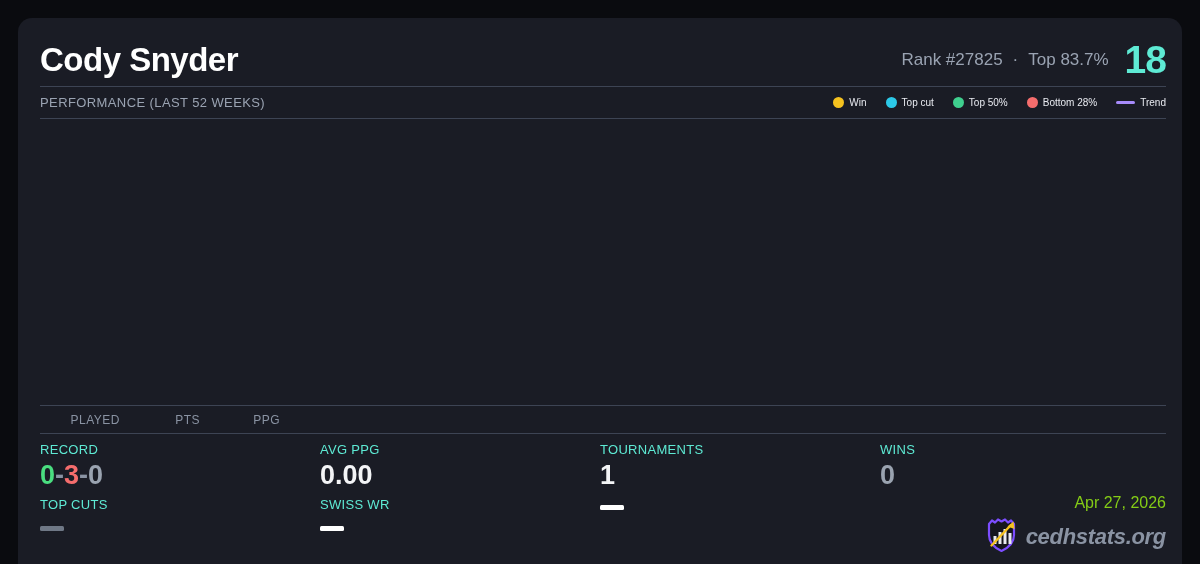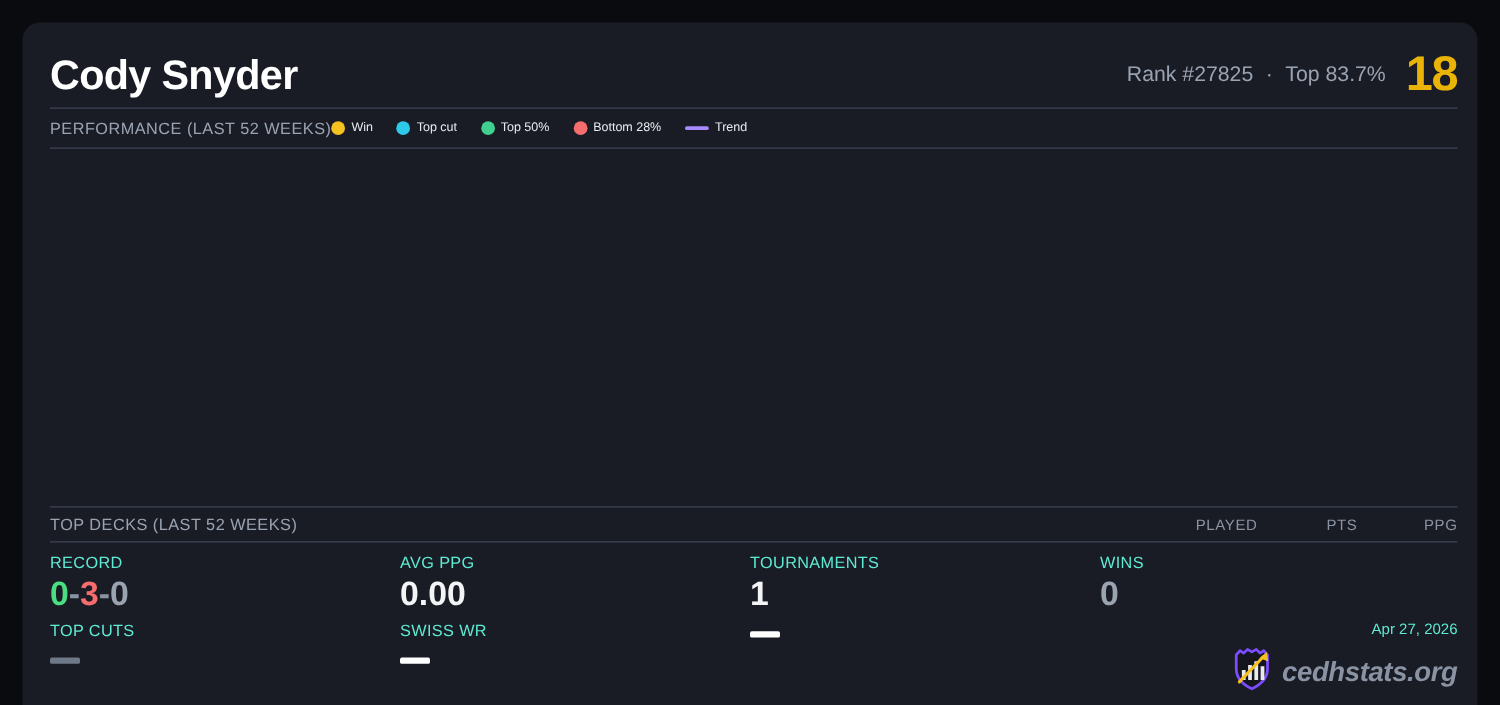--- a/index.html
+++ b/index.html
@@ -24,27 +24,27 @@
     display: flex; justify-content: space-between; align-items: center;
     height: 51px; margin-bottom: 1px;
   }
   .player-name {
     font-size: 33px; font-weight: 700; color: #ffffff; letter-spacing: -0.5px;
   }
   .header-right { display: flex; align-items: center; }
   .rank-text { font-size: 17px; color: #9aa3b2; }
   .rank-dot { font-size: 17px; color: #9aa3b2; margin: 0 10px; }
   .score-big {
-    font-size: 39px; font-weight: 700; color: #eab308; margin-left: 16px;
+    font-size: 39px; font-weight: 700; color: #5eead4; margin-left: 16px;
     letter-spacing: -1px;
   }
 
   
   .perf-row {
-    display: flex; justify-content: flex-start; align-items: center;
+    display: flex; justify-content: space-between; align-items: center;
     height: 31px;
   }
   .section-title {
     font-size: 13px; color: #9aa3b2; letter-spacing: 0.4px;
   }
   .legend { display: flex; align-items: center; gap: 19px; }
   .legend-item { display: flex; align-items: center; gap: 5px; }
   .legend-dot { width: 11px; height: 11px; border-radius: 50%; }
   .dot-win { background: #f5c21f; }
   .dot-topcut { background: #2cc9e8; }
@@ -76,21 +76,21 @@
   .muted { color: #9aa3b0; }
   .rec-green { color: #4ade80; }
   .rec-red { color: #f56d6d; }
   .rec-sep { color: #8a93a3; }
   .dash { width: 24px; height: 5px; border-radius: 1.5px; margin-top: 14px; }
   .dash-gray { background: #6f7886; }
   .dash-white { background: #ffffff; }
 
   
   .col-last { display: flex; flex-direction: column; }
-  .date-text { font-size: 12px; color: #5eead4; text-align: right; margin-top: 3px; line-height: 18px; }
+  .date-text { font-size: 16px; color: #84cc16; text-align: right; margin-top: 3px; line-height: 18px; }
   .brand-row { display: flex; align-items: center; justify-content: flex-end; gap: 8px; margin-top: 5px; }
   .brand-text { font-size: 22px; font-weight: 700; color: #8a93a3; letter-spacing: -0.3px; font-style: italic; }
 </style>
 </head>
 <body>
 
 <div class="card">
 
   <div class="header-row">
     <div class="player-name">Cody Snyder</div>
@@ -127,21 +127,20 @@
         <span class="legend-label">Trend</span>
       </div>
     </div>
   </div>
   <div class="divider"></div>
 
   <div class="chart-area"></div>
   <div class="divider"></div>
 
   <div class="decks-row">
-    <div class="section-title">TOP DECKS (LAST 52 WEEKS)</div>
     <div class="decks-cols">
       <span class="deck-col">PLAYED</span>
       <span class="deck-col">PTS</span>
       <span class="deck-col">PPG</span>
     </div>
   </div>
   <div class="divider"></div>
 
   <div class="stats-grid">
 

